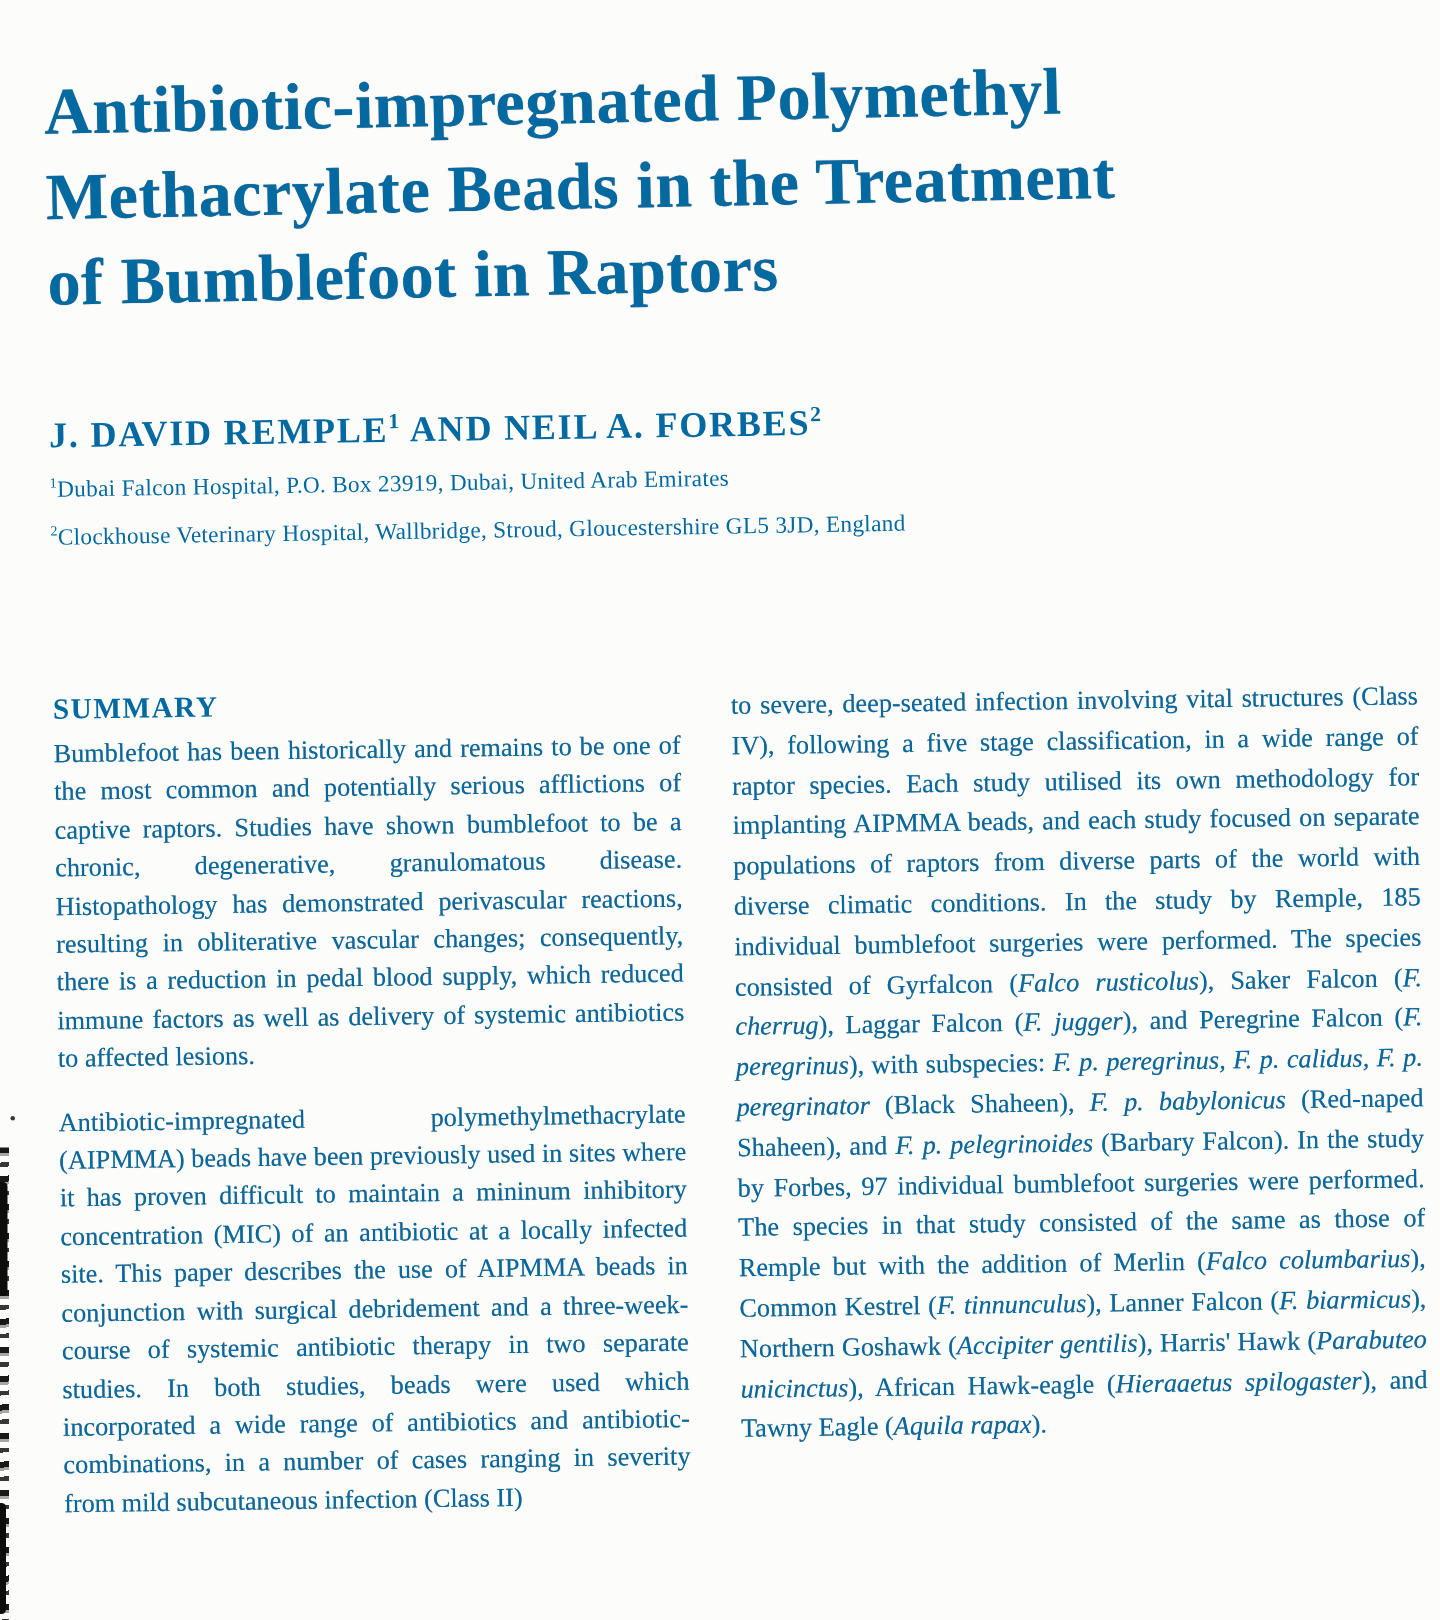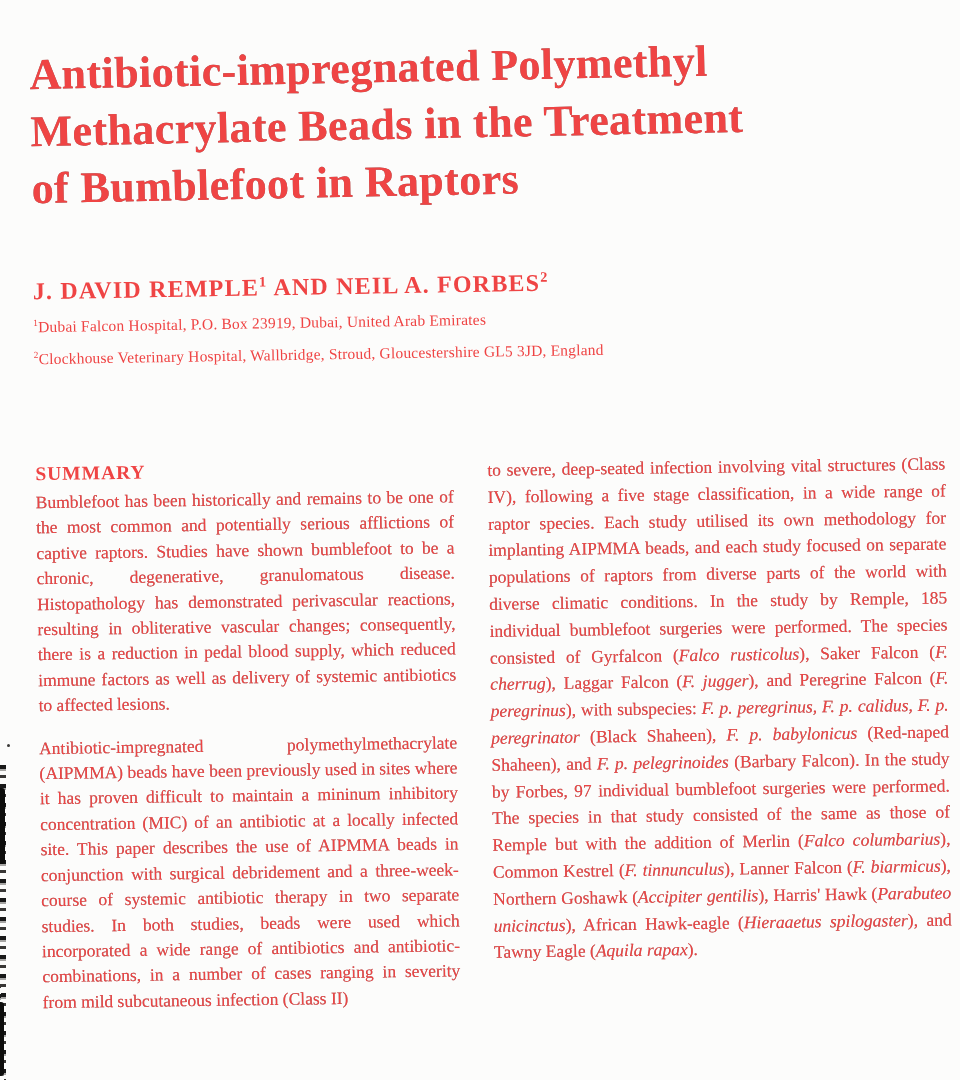--- a/index.html
+++ b/index.html
@@ -7,21 +7,21 @@
     padding: 0;
     background: #ffffff;
   }
   .page {
     position: relative;
     width: 960px;
     height: 1080px;
     background: #fcfcfb;
     overflow: hidden;
     font-family: "Liberation Serif", "DejaVu Serif", serif;
-    color: #ef4444;
+    color: #0369a1;
   }
   
   .content {
     position: absolute;
     left: 0; top: 0;
     width: 960px; height: 1080px;
     transform: rotate(-0.8deg);
     transform-origin: 480px 520px;
   }
   .title {

